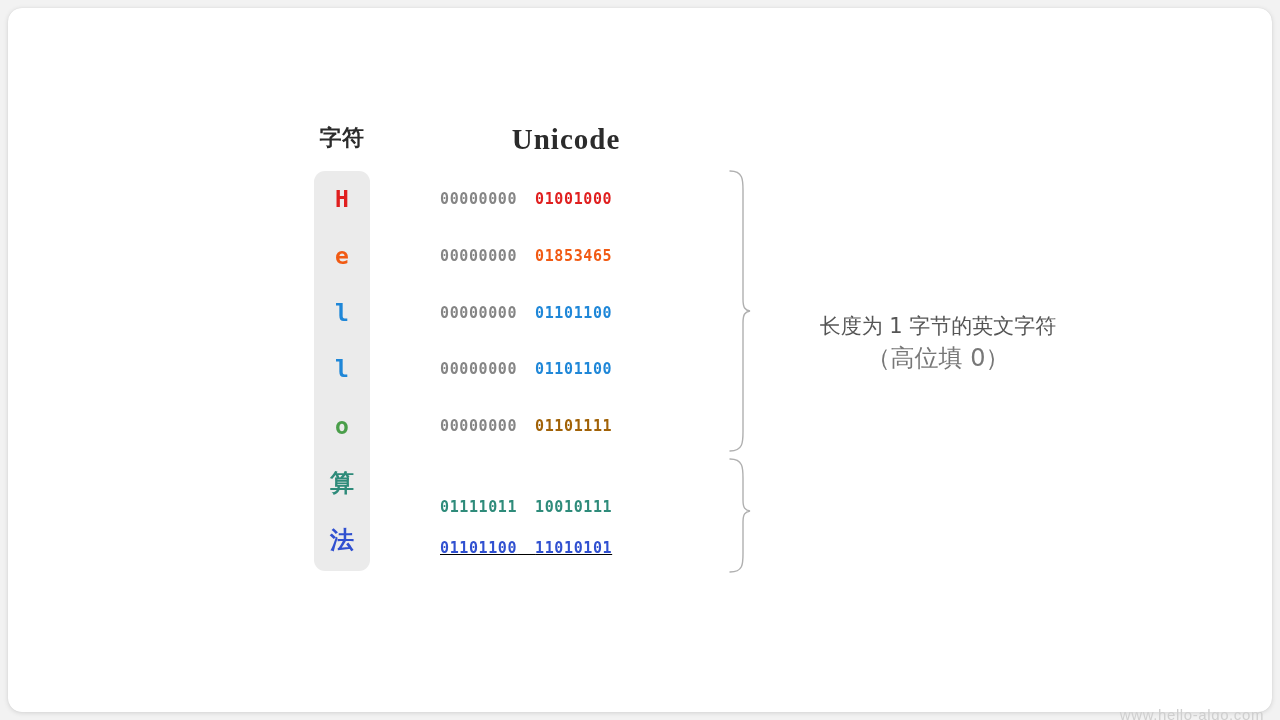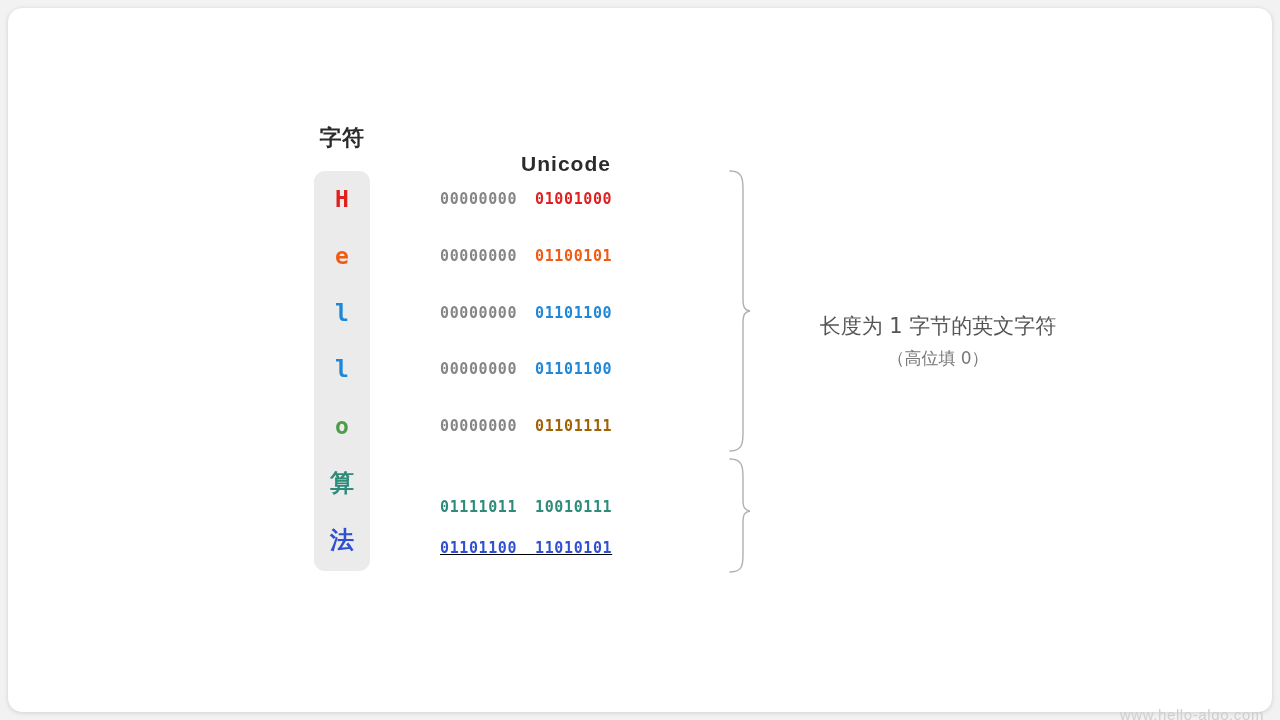--- a/index.html
+++ b/index.html
@@ -47,26 +47,25 @@
     color: #2b2b2b;
     font-family: "DejaVu Sans", "Liberation Sans", sans-serif;
     letter-spacing: 0.5px;
   }
   .header-unicode {
     position: absolute;
     left: 432px;
     top: 115px;
     width: 252px;
     text-align: center;
-    font-size: 21px;
+    font-size: 29px;
     font-weight: bold;
     color: #2b2b2b;
-    font-family: Liberation Sans, sans-serif;
+    font-family: Liberation Serif, serif;
     letter-spacing: 1px;
-    margin-top: 29px;
   }
 
   
   #char-column {
     position: absolute;
     left: 306px;
     top: 163px;
     width: 56px;
     height: 400px;
     background: #ebebeb;
@@ -120,21 +119,21 @@
     text-align: center;
     color: #555555;
     font-family: "DejaVu Sans", "Liberation Sans", sans-serif;
   }
   .ann-line1 {
     font-size: 21px;
     line-height: 32px;
     white-space: pre;
   }
   .ann-line2 {
-    font-size: 17px;
+    font-size: 24px;
     line-height: 32px;
     color: #777777;
     white-space: pre;
   }
 
   #annotation-1 {
     left: 760px;
     top: 266px;
     width: 340px;
     margin-top: 36px;
@@ -167,21 +166,21 @@
 
     <div class="header-char">字符</div>
     <div class="header-unicode">Unicode</div>
 
     <div id="char-column"></div>
 
     <div id="rows-container">
         <div class="row-char" style="top: 176px; color: rgb(224, 31, 31);">H</div>
         <div class="row-bits" style="top: 176px;"><span class="bits-hi" style="color: rgb(133, 133, 133);">00000000</span><span class="bits-gap">  </span><span style="color: rgb(224, 31, 31);">01001000</span></div>
         <div class="row-char" style="top: 232.8px; color: rgb(241, 90, 19);">e</div>
-        <div class="row-bits" style="top: 232.8px;"><span class="bits-hi" style="color: rgb(133, 133, 133);">00000000</span><span class="bits-gap">  </span><span style="color: rgb(241, 90, 19);">01100101</span></div>
+        <div class="row-bits" style="top: 232.8px;"><span class="bits-hi" style="color: rgb(133, 133, 133);">00000000</span><span class="bits-gap">  </span><span style="color: rgb(241, 90, 19);">01853465</span></div>
         <div class="row-char" style="top: 289.6px; color: rgb(31, 135, 216);">l</div>
         <div class="row-bits" style="top: 289.6px;"><span class="bits-hi" style="color: rgb(133, 133, 133);">00000000</span><span class="bits-gap">  </span><span style="color: rgb(31, 135, 216);">01101100</span></div>
         <div class="row-char" style="top: 346.4px; color: rgb(31, 135, 216);">l</div>
         <div class="row-bits" style="top: 346.4px;"><span class="bits-hi" style="color: rgb(133, 133, 133);">00000000</span><span class="bits-gap">  </span><span style="color: rgb(31, 135, 216);">01101100</span></div>
         <div class="row-char" style="top: 403.2px; color: rgb(74, 158, 74);">o</div>
         <div class="row-bits" style="top: 403.2px;"><span class="bits-hi" style="color: rgb(133, 133, 133);">00000000</span><span class="bits-gap">  </span><span style="color: #a16207;">01101111</span></div>
         <div class="row-char cjk" style="top: 460px; color: rgb(46, 139, 122);">算</div>
         <div class="row-bits" style="top: 484px;"><span class="bits-hi" style="color: rgb(46, 139, 122);">01111011</span><span class="bits-gap">  </span><span style="color: rgb(46, 139, 122);">10010111</span></div>
         <div class="row-char cjk" style="top: 516.8px; color: rgb(48, 80, 208);">法</div>
         <div class="row-bits" style="top: 525px; text-decoration: underline;"><span class="bits-hi" style="color: rgb(48, 80, 208);">01101100</span><span class="bits-gap">  </span><span style="color: rgb(48, 80, 208);">11010101</span></div>

